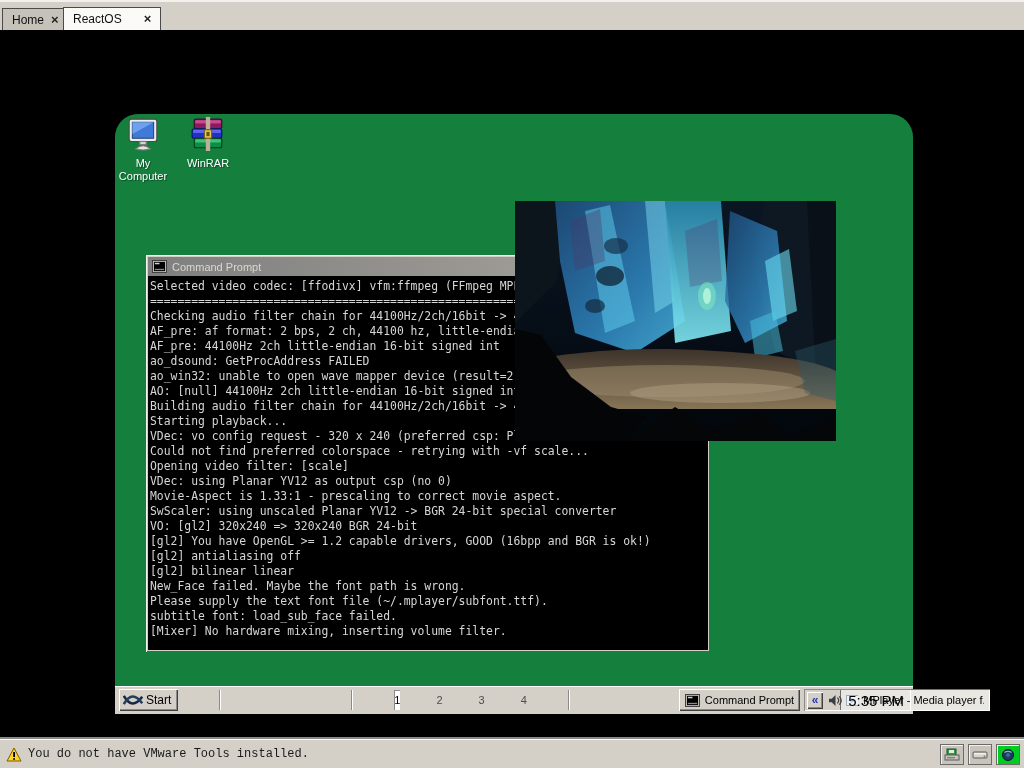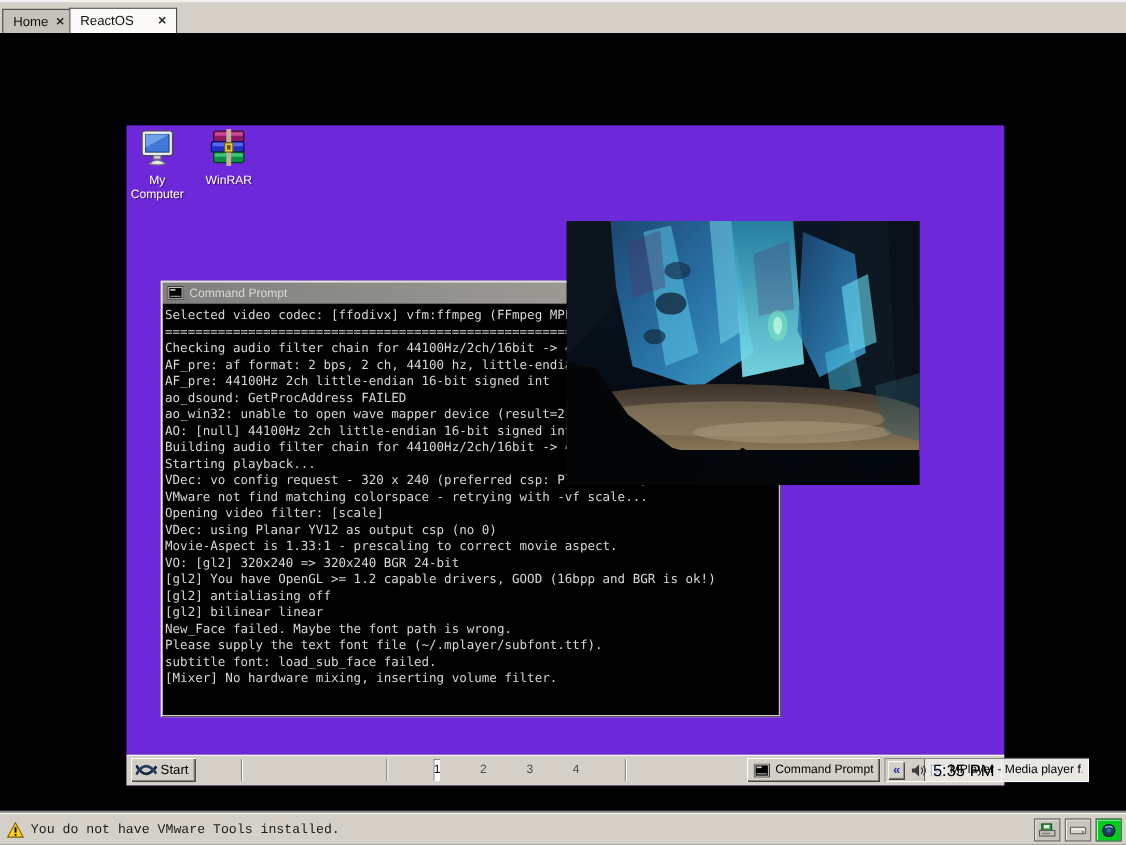--- a/index.html
+++ b/index.html
@@ -23,21 +23,21 @@
                box-shadow:0 -2px 0 #8a8a8a; display:flex; align-items:center;
                font-size:12px; color:#1a1a1a; padding-left:6px;font-family:Liberation Mono, monospace; }
   .statusbar .msg { margin-left:6px; }
   .devicons { position:absolute; right:4px; top:4px; display:flex; gap:4px; }
   .devbox { width:24px; height:21px; background:#c8c4bc; border:1px solid #6a6a6a;
             box-shadow:inset 1px 1px 0 #f2f1ec; display:flex; align-items:center; justify-content:center; }
   .devbox.green { background:#00cc22; }
 
   
   .desktop { position:absolute; left:115px; top:84px; width:798px; height:600px;
-             background:#6d28d9; }
+             background:#15803d;border-radius:23px; }
 
   .dicon { position:absolute; width:60px; text-align:center; cursor:default; }
   .dicon .img { width:34px; height:34px; margin:0 auto; }
   .dicon .lbl { margin-top:2px; font-size:11px; line-height:13px; color:#fff;
                 text-shadow:1px 1px 1px rgba(0,0,0,.45); }
 
   
   .cmdwin { position:absolute; left:31px; top:141px; width:564px; height:397px;
             background:#d4d0c8; padding:2px;
             box-shadow:inset 1px 1px 0 #f4f3ef, inset -1px -1px 0 #5a5a5a; z-index:2; }
@@ -196,24 +196,25 @@
           <div class="tline">==============================================================================</div>
           <div class="tline">Checking audio filter chain for 44100Hz/2ch/16bit -&gt; 44100Hz/2ch/16bit...</div>
           <div class="tline">AF_pre: af format: 2 bps, 2 ch, 44100 hz, little-endian signed int</div>
           <div class="tline">AF_pre: 44100Hz 2ch little-endian 16-bit signed int</div>
           <div class="tline">ao_dsound: GetProcAddress FAILED</div>
           <div class="tline">ao_win32: unable to open wave mapper device (result=2)</div>
           <div class="tline">AO: [null] 44100Hz 2ch little-endian 16-bit signed int</div>
           <div class="tline">Building audio filter chain for 44100Hz/2ch/16bit -&gt; 44100Hz/2ch/16bit...</div>
           <div class="tline">Starting playback...</div>
           <div class="tline">VDec: vo config request - 320 x 240 (preferred csp: Planar YV12)</div>
-          <div class="tline">VMware not find matching colorspace - retrying with -vf scale...</div>
+          <div class="tline">Could not find preferred colorspace - retrying with -vf scale...</div>
           <div class="tline">Opening video filter: [scale]</div>
           <div class="tline">VDec: using Planar YV12 as output csp (no 0)</div>
           <div class="tline">Movie-Aspect is 1.33:1 - prescaling to correct movie aspect.</div>
+          <div class="tline">SwScaler: using unscaled Planar YV12 -&gt; BGR 24-bit special converter</div>
           <div class="tline">VO: [gl2] 320x240 =&gt; 320x240 BGR 24-bit</div>
           <div class="tline">[gl2] You have OpenGL &gt;= 1.2 capable drivers, GOOD (16bpp and BGR is ok!)</div>
           <div class="tline">[gl2] antialiasing off</div>
           <div class="tline">[gl2] bilinear linear</div>
           <div class="tline">New_Face failed. Maybe the font path is wrong.</div>
           <div class="tline">Please supply the text font file (~/.mplayer/subfont.ttf).</div>
           <div class="tline">subtitle font: load_sub_face failed.</div>
           <div class="tline">[Mixer] No hardware mixing, inserting volume filter.</div>
         </div>
     </div>

